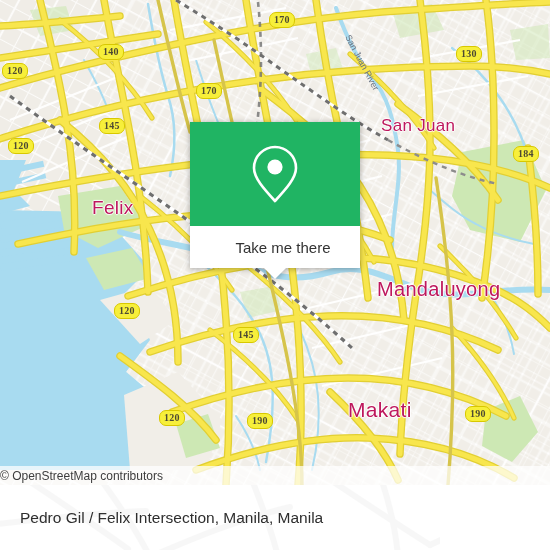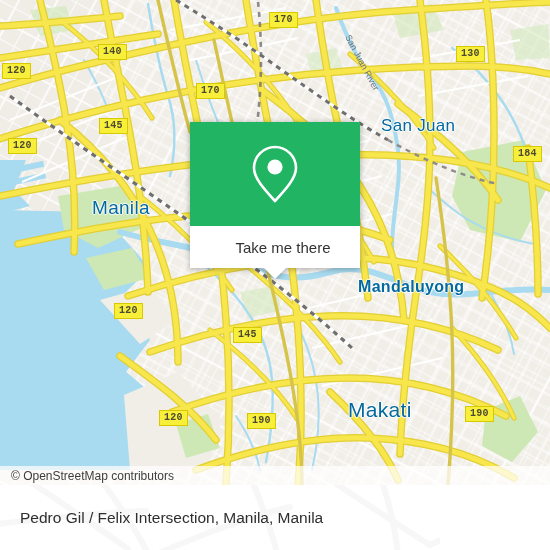--- a/index.html
+++ b/index.html
@@ -33,21 +33,21 @@
     position: absolute;
     left: 0; top: 0;
     width: 550px;
     height: 485px;
     display: block;
   }
 
   
   .place-label {
     position: absolute;
-    color: #0369a1;
+    color: #be185d;
     font-family: "Liberation Sans", sans-serif;
     font-weight: 400;
     white-space: nowrap;
     letter-spacing: 0.3px;
     text-shadow:
       1px 0 1px rgba(255,255,255,.95), -1px 0 1px rgba(255,255,255,.95),
       0 1px 1px rgba(255,255,255,.95), 0 -1px 1px rgba(255,255,255,.95);
     pointer-events: none;
   }
 
@@ -57,23 +57,23 @@
     font-size: 9px;
     white-space: nowrap;
     pointer-events: none;
   }
 
   
   .shield {
     position: absolute;
     background: #f7ef3a;
     border: 1.5px solid #d8c800;
-    border-radius: 0;
+    border-radius: 7px;
     color: #4d4a33;
-    font-family: Liberation Mono, monospace;
+    font-family: Liberation Serif, serif;
     font-size: 10px;
     font-weight: 700;
     line-height: 13px;
     height: 14px;
     padding: 0 4px 0 4px;
     text-align: center;
     box-sizing: content-box;
     letter-spacing: .2px;
   }
 
@@ -85,21 +85,20 @@
     width: 550px;
     height: 19px;
     background: rgba(255,255,255,.72);
     box-sizing: border-box;
     display: flex;
     align-items: center;
   }
   .attribution span {
     font-size: 12px;
     color: #3d3d3d;
-    padding-left: 11px;
     font-family: "Liberation Sans", sans-serif;
   }
 
   
   .callout {
     position: absolute;
     left: 190px;
     top: 122px;
     width: 170px;
     filter: drop-shadow(0 1px 3px rgba(0,0,0,.32));
@@ -375,23 +374,23 @@
         </g>
 
         <g stroke="#d6c44a" fill="none" stroke-width="3.4" stroke-linecap="round">
           <path d="M214 40 C226 96 238 152 252 206 C266 262 280 318 290 372 C298 416 302 452 302 485"></path>
           <path d="M436 178 C444 230 450 282 452 334 C454 386 452 436 448 485"></path>
           <path d="M158 0 C168 44 178 88 190 132"></path>
         </g>
       </g>
     </svg>
 
-    <div class="place-label" style="left:92px; top:197px; font-size:19px;">Manila</div>
+    <div class="place-label" style="left:92px; top:197px; font-size:19px;">Felix</div>
     <div class="place-label" style="left:381px; top:116px; font-size:17px;">San Juan</div>
-    <div class="place-label" style="left:358px; top:278px; font-size:16px;font-weight:bold;">Mandaluyong</div>
+    <div class="place-label" style="left:377px; top:278px; font-size:20px;">Mandaluyong</div>
     <div class="place-label" style="left:348px; top:398px; font-size:21px;">Makati</div>
 
     <div class="river-label" style="left:352px; top:33px; transform:rotate(62deg); transform-origin:left top;">San Juan River</div>
 
     <div class="shield" style="left:269px; top:12px;">170</div>
     <div class="shield" style="left:98px;  top:44px;">140</div>
     <div class="shield" style="left:456px; top:46px;">130</div>
     <div class="shield" style="left:2px;   top:63px;">120</div>
     <div class="shield" style="left:196px; top:83px;">170</div>
     <div class="shield" style="left:99px;  top:118px;">145</div>

